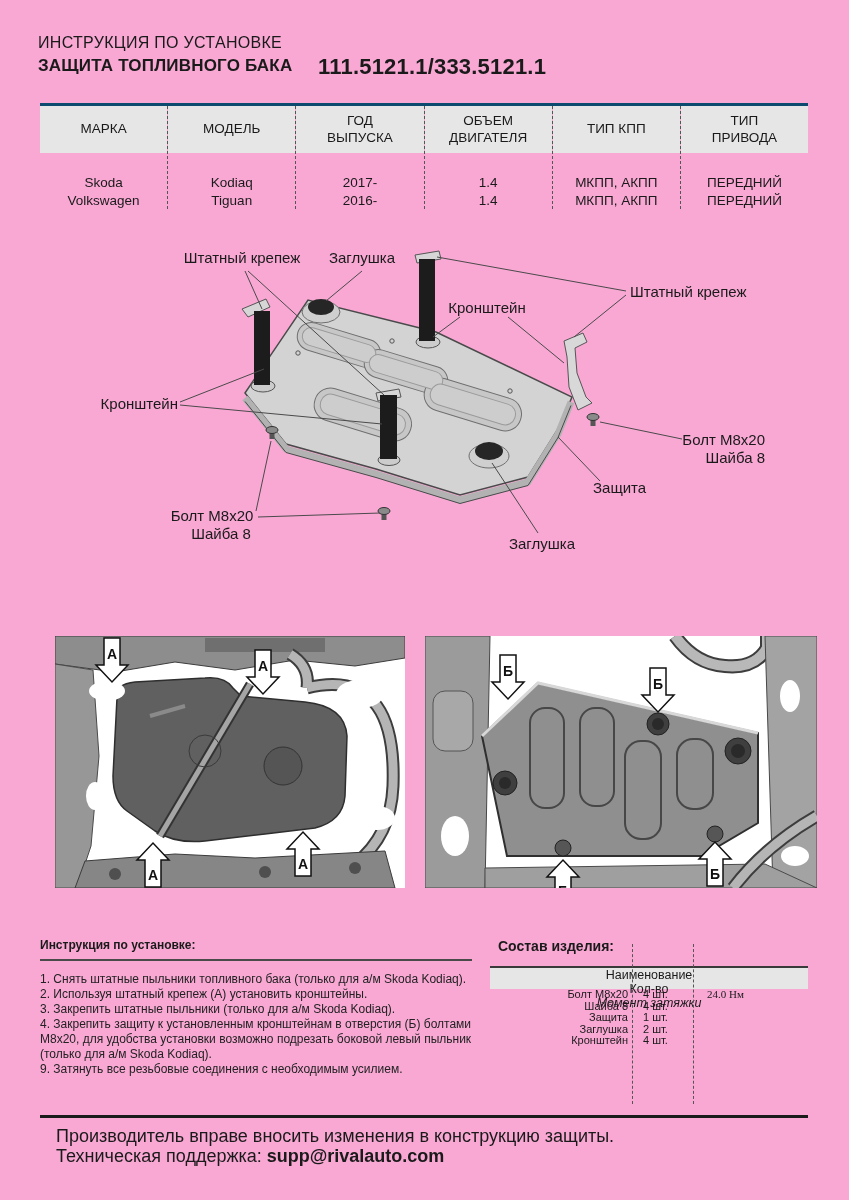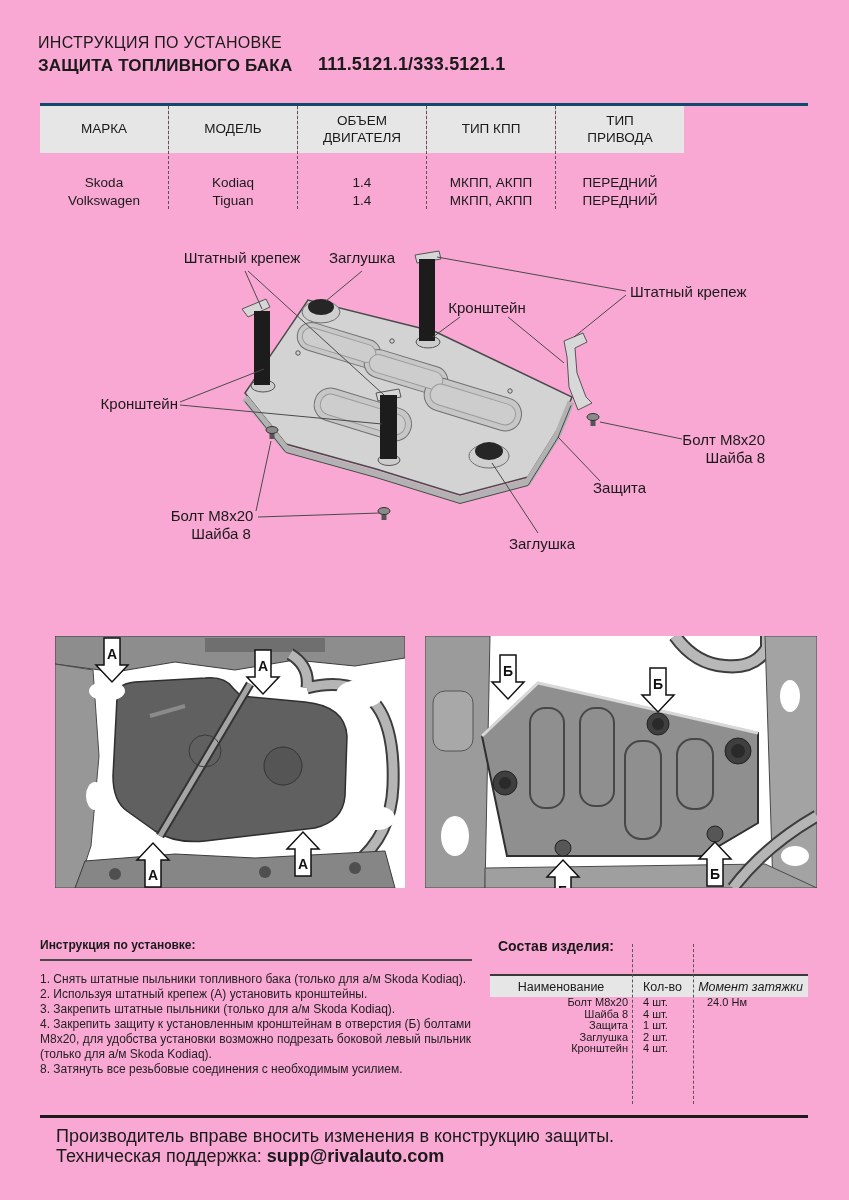--- a/index.html
+++ b/index.html
@@ -3,21 +3,21 @@
 <meta charset="utf-8">
 <style>
   html,body{margin:0;padding:0;background:#ffffff;}
   .page{position:relative;width:849px;height:1200px;background:#f9a8d4;overflow:hidden;
         font-family:"Liberation Sans",sans-serif;color:#1a1a1a;}
 
   
   .hdr{position:absolute;left:38px;top:34px;}
   .hdr-l1{font-size:16px;letter-spacing:.3px;}
   .hdr-l2{font-size:17px;font-weight:bold;margin-top:4px;letter-spacing:.2px;}
-  .part-number{position:absolute;left:318px;top:54px;font-size:18px;font-weight:bold;letter-spacing:.2px;}
+  .part-number{position:absolute;left:318px;top:54px;font-size:22px;font-weight:bold;letter-spacing:.2px;}
 
   
   .vtable{position:absolute;left:40px;top:103px;width:768px;border-top:3px solid #0c4a6e;display:flex;}
   .vcol{width:128px;display:flex;flex-direction:column;}
   .vcol + .vcol{border-left:1px dashed #555;}
   .vhead{height:47px;background:#e6e6e6;display:flex;align-items:center;justify-content:center;
          text-align:center;font-size:13.5px;line-height:1.25;white-space:pre-line;}
   .vcell{height:18px;display:flex;align-items:center;justify-content:center;font-size:13.5px;}
   .vcell.first{margin-top:20px;}
 
@@ -32,29 +32,29 @@
 
   
   .instructions{position:absolute;left:40px;top:938px;width:432px;}
   .ins-title{font-size:12px;font-weight:bold;}
   .ins-rule{border:0;border-top:2px solid #4a4a4a;margin:7px 0 11px 0;}
   .ins-step{font-size:12px;line-height:15px;color:#222;}
 
   
   .components{position:absolute;left:490px;top:938px;width:318px;}
   .cmp-title{font-size:14px;font-weight:bold;margin-left:8px;}
-  .cmp-head{margin-top:20px;border-top:2px solid #3a3a3a;background:#e6e6e6;display:flex;
-            height:21px;align-items:center;font-size:12.5px;}
+  .cmp-head{margin-top:12px;border-top:2px solid #3a3a3a;background:#e6e6e6;display:flex;
+            height:21px;align-items:center;font-size:12.5px;flex-direction:column;}
   .cmp-head .c1{width:142px;text-align:center;}
   .cmp-head .c2{width:61px;text-align:center;}
   .cmp-head .c3{width:115px;text-align:center;font-style:italic;}
   .cmp-row{display:flex;font-size:11px;line-height:11.6px;}
   .cmp-row .c1{width:142px;text-align:right;padding-right:4px;box-sizing:border-box;}
   .cmp-row .c2{width:61px;padding-left:11px;box-sizing:border-box;}
-  .cmp-row .c3{width:115px;padding-left:14px;box-sizing:border-box;}
+  .cmp-row .c3{width:115px;padding-left:14px;box-sizing:border-box;font-family:Liberation Serif, serif;}
   .cmp-dash{position:absolute;top:944px;height:160px;width:0;border-left:1px dashed #555;}
   .dash-a{left:632px;} .dash-b{left:693px;}
 
   
   .foot-rule{position:absolute;left:40px;top:1115px;width:768px;border:0;border-top:3px solid #1b1b1b;margin:0;}
   .foot{position:absolute;left:56px;top:1126px;font-size:18px;line-height:20px;}
   .foot b{font-weight:bold;}
 </style>
 </head>
 <body>
@@ -70,20 +70,26 @@
   <div class="vtable">
     <div class="vcol">
       <div class="vhead">МАРКА</div>
       <div class="vcell first">Skoda</div>
       <div class="vcell">Volkswagen</div>
     </div>
     <div class="vcol">
       <div class="vhead">МОДЕЛЬ</div>
       <div class="vcell first">Kodiaq</div>
       <div class="vcell">Tiguan</div>
+    </div>
+    <div class="vcol">
+      <div class="vhead">ГОД
+ВЫПУСКА</div>
+      <div class="vcell first">2017-</div>
+      <div class="vcell">2016-</div>
     </div>
     <div class="vcol">
       <div class="vhead">ОБЪЕМ
 ДВИГАТЕЛЯ</div>
       <div class="vcell first">1.4</div>
       <div class="vcell">1.4</div>
     </div>
     <div class="vcol">
       <div class="vhead">ТИП КПП</div>
       <div class="vcell first">МКПП, АКПП</div>
@@ -304,21 +310,21 @@
     </g>
   </svg>
 
   <div class="instructions">
     <div class="ins-title">Инструкция по установке:</div>
     <hr class="ins-rule">
     <div class="ins-step">1. Снять штатные пыльники топливного бака (только для а/м Skoda Kodiaq).</div>
     <div class="ins-step">2. Используя штатный крепеж (А) установить кронштейны.</div>
     <div class="ins-step">3. Закрепить штатные пыльники (только для а/м Skoda Kodiaq).</div>
     <div class="ins-step">4. Закрепить защиту к установленным кронштейнам в отверстия (Б) болтами М8х20, для удобства установки возможно подрезать боковой левый пыльник (только для а/м Skoda Kodiaq).</div>
-    <div class="ins-step">8. Затянуть все резьбовые соединения с необходимым усилием.</div>
+    <div class="ins-step">9. Затянуть все резьбовые соединения с необходимым усилием.</div>
   </div>
 
   <div class="components">
     <div class="cmp-title">Состав изделия:</div>
     <div class="cmp-head">
       <div class="c1">Наименование</div>
       <div class="c2">Кол-во</div>
       <div class="c3">Момент затяжки</div>
     </div>
     <div class="cmp-row">

